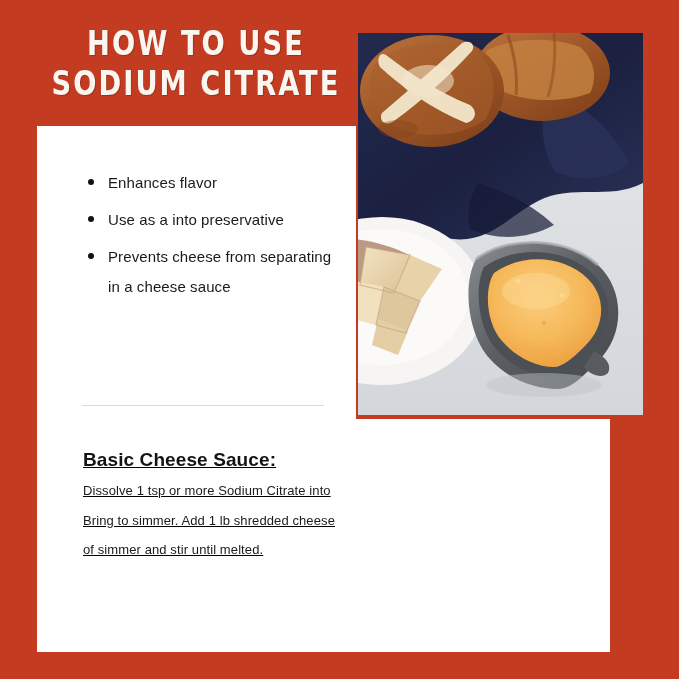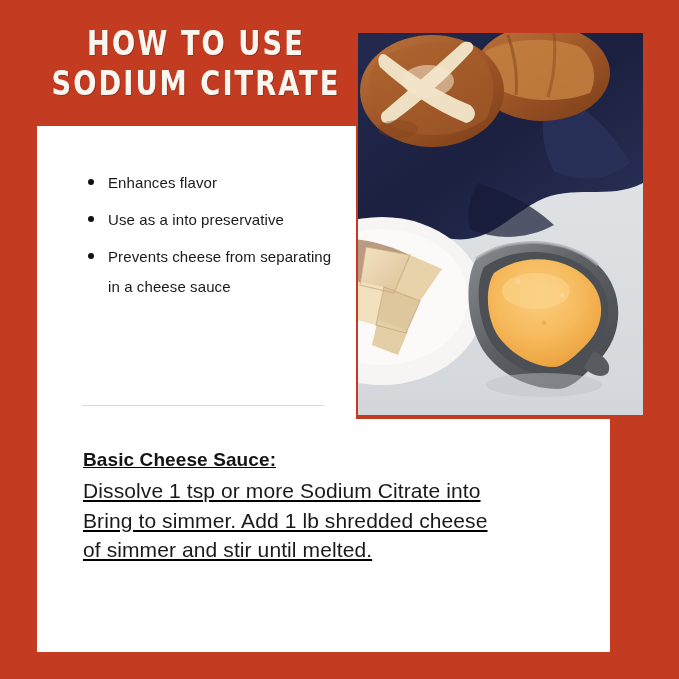--- a/index.html
+++ b/index.html
@@ -93,21 +93,21 @@
   }
   .recipe-heading{
     font-size:19px;
     font-weight:bold;
     color:#141414;
     line-height:29px;
     margin:0 0 2px 0;
     letter-spacing:.1px;
   }
   .recipe-line{
-    font-size:21px;
+    font-size:13px;
     line-height:29.5px;
     color:#1A1A1A;
     letter-spacing:.1px;
     white-space:nowrap;
   }
 
   
   .photo{
     position:absolute;
     left:358px;top:33px;

